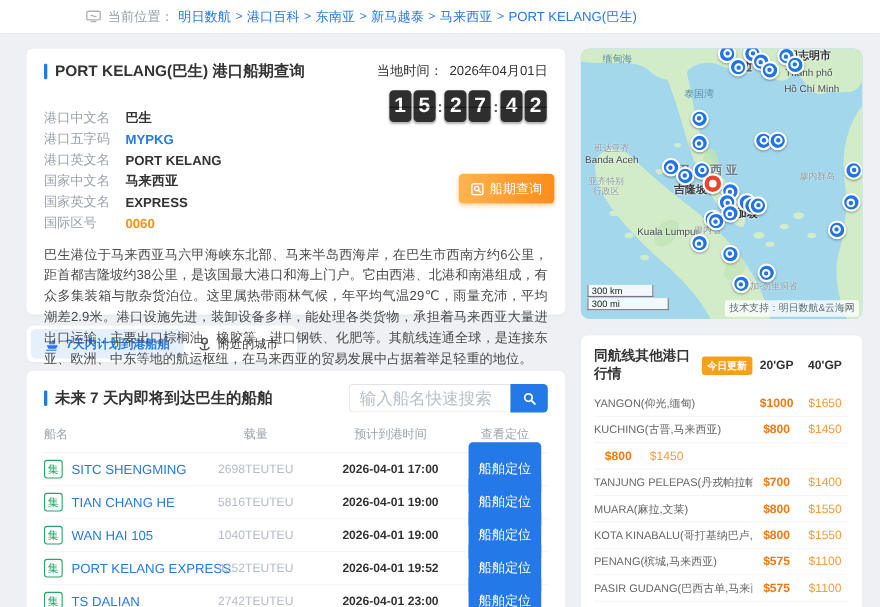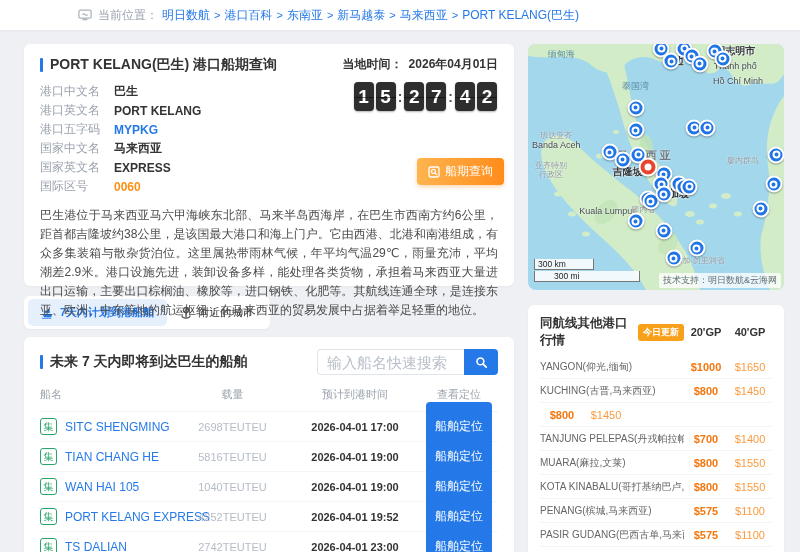--- a/index.html
+++ b/index.html
@@ -12,28 +12,28 @@
   .crumb-sep{color:#2679e8;margin:0 4px;font-size:11px}
   .main{display:flex;gap:14px;padding:14px 16px 0 24px}
   .left{width:490px;flex:0 0 auto}
   .right{width:256px;flex:0 0 auto}
   .card{background:#fff;border-radius:6px;box-shadow:0 1px 3px rgba(0,0,0,.04)}
   
   .port-card{position:relative;padding:12px 16px;height:218px}
   .title-row{display:flex;align-items:center}
   .tbar{width:3px;height:14px;background:#2478e8;border-radius:1px;margin-right:7px}
   .card-title{font-size:14px;font-weight:bold;color:#333}
-  .fields{margin-top:8px;width:300px}
+  .fields{margin-top:24px;width:300px}
   .pf{display:flex;align-items:center;height:19px;font-size:12px}
   .pf .lab{color:#9aa2ad;width:64px;flex:0 0 auto;margin-right:10px}
   .pf .val{color:#333;font-weight:bold}
   .pf .val.blue{color:#2679e8;cursor:pointer}
   .pf .val.orange{color:#ff9016}
   .clock-area{position:absolute;top:12px;right:16px;text-align:right}
-  .clock-date{font-size:12px;font-weight:bold;color:#333;display:flex;gap:6px;justify-content:flex-end}
+  .clock-date{font-size:12px;font-weight:normal;color:#333;display:flex;gap:6px;justify-content:flex-end}
   .clock{display:flex;align-items:center;justify-content:flex-end;margin-top:9px}
   .digit{width:20px;height:29px;background:#2e2e2e;color:#fff;border-radius:4px;font-size:19px;font-weight:bold;display:flex;align-items:center;justify-content:center;margin:0 1px;position:relative;box-shadow:0 1px 2px rgba(0,0,0,.3)}
   .digit:after{content:"";position:absolute;left:0;right:0;top:50%;height:1px;background:rgba(0,0,0,.5)}
   .colon{color:#555;font-weight:bold;font-size:14px;margin:0 1px}
   .query-btn{position:absolute;right:10px;top:114px;background:linear-gradient(90deg,#ffb44f,#ff8c1a);color:#fff;font-size:12px;padding:5px 11px;border-radius:4px;display:flex;align-items:center;gap:5px;cursor:pointer;box-shadow:0 2px 4px rgba(255,140,26,.35)}
   .desc{margin-top:10px;font-size:12px;color:#4a4a4a;line-height:19px;text-align:justify}
   
   .tabs{display:inline-flex;background:#fff;border-radius:6px;margin-top:10px;padding:3px 4px;box-shadow:0 1px 3px rgba(0,0,0,.04)}
   .tab{display:flex;align-items:center;gap:6px;font-size:11px;color:#333;padding:6px 13px;border-radius:5px;cursor:pointer}
   .tab.active{background:#e6f0fd;color:#2679e8;font-weight:bold}
@@ -65,21 +65,21 @@
   .ml.country{color:#6f7a82;font-size:11px;font-weight:bold;letter-spacing:3px;text-shadow:0 0 2px #fff}
   .ml.city{color:#33373b;font-size:10px;font-weight:bold;text-shadow:0 0 2px #fff,0 0 2px #fff}
   .ml.sub{color:#454b50;font-size:9px;text-shadow:0 0 2px #fff}
   .ml.region{color:#8d979e;font-size:8px;text-shadow:0 0 2px #fff}
   .mk{position:absolute;width:13px;height:13px;border-radius:50%;background:#1f74e8;border:2px solid #fff;box-shadow:0 1px 2px rgba(0,0,0,.35);transform:translate(-50%,-50%);cursor:pointer;z-index:3}
   .mk::after{content:"";position:absolute;inset:2.5px;border-radius:50%;border:2px solid #fff}
   .mk.red{background:#e8452f;width:15px;height:15px;z-index:4}
   .mk.red::after{inset:4px;background:#fff;border:none}
   .scale{position:absolute;left:6px;bottom:8px;z-index:5;font-size:8.5px;color:#222}
   .scale .sk{background:rgba(255,255,255,.85);border:1px solid #777;border-top:none;padding:0 3px;width:52px;height:10px;line-height:10px}
-  .scale .sm{background:rgba(255,255,255,.85);border:1px solid #777;border-top:none;padding:0 19px;width:66px;height:10px;line-height:10px;margin-top:1px}
+  .scale .sm{background:rgba(255,255,255,.85);border:1px solid #777;border-top:none;padding:0 3px;width:66px;height:10px;line-height:10px;margin-top:1px}
   .attr{position:absolute;right:3px;bottom:2px;z-index:5;font-size:9px;color:#5f6b76;background:rgba(255,255,255,.78);padding:1px 4px;border-radius:2px}
   
   .price-card{margin-top:15px;padding:10px 12px;height:260px}
   .price-head{display:flex;align-items:center}
   .price-title{font-size:12.5px;font-weight:bold;color:#333;flex:1;display:flex;align-items:center;min-width:0}
   .upd-badge{background:#f9a01b;color:#fff;font-size:9px;padding:2px 5px;border-radius:3px;margin-left:6px;flex:0 0 auto}
   .gp{flex:0 0 44px;text-align:center;font-size:11px;font-weight:bold;color:#333}
   .prow{display:flex;align-items:center;height:23px;border-bottom:1px solid #f3f4f6;cursor:pointer}
   .pname{flex:1;min-width:0;font-size:10px;color:#666;white-space:nowrap;overflow:hidden}
   .p20{flex:0 0 44px;text-align:center;font-size:11px;font-weight:bold;color:#f4770f}
@@ -119,26 +119,26 @@
       <div class="title-row">
         <div class="tbar"></div>
         <div class="card-title">PORT KELANG(巴生) 港口船期查询</div>
       </div>
       <div class="fields">
           <div class="pf">
             <span class="lab">港口中文名</span>
             <span class="val dark">巴生</span>
           </div>
           <div class="pf">
+            <span class="lab">港口五字码</span>
+            <span class="val blue">MYPKG</span>
+          </div>
+          <div class="pf">
             <span class="lab">港口英文名</span>
             <span class="val dark">PORT KELANG</span>
-          </div>
-          <div class="pf">
-            <span class="lab">港口五字码</span>
-            <span class="val blue">MYPKG</span>
           </div>
           <div class="pf">
             <span class="lab">国家中文名</span>
             <span class="val dark">马来西亚</span>
           </div>
           <div class="pf">
             <span class="lab">国家英文名</span>
             <span class="val dark">EXPRESS</span>
           </div>
           <div class="pf">

